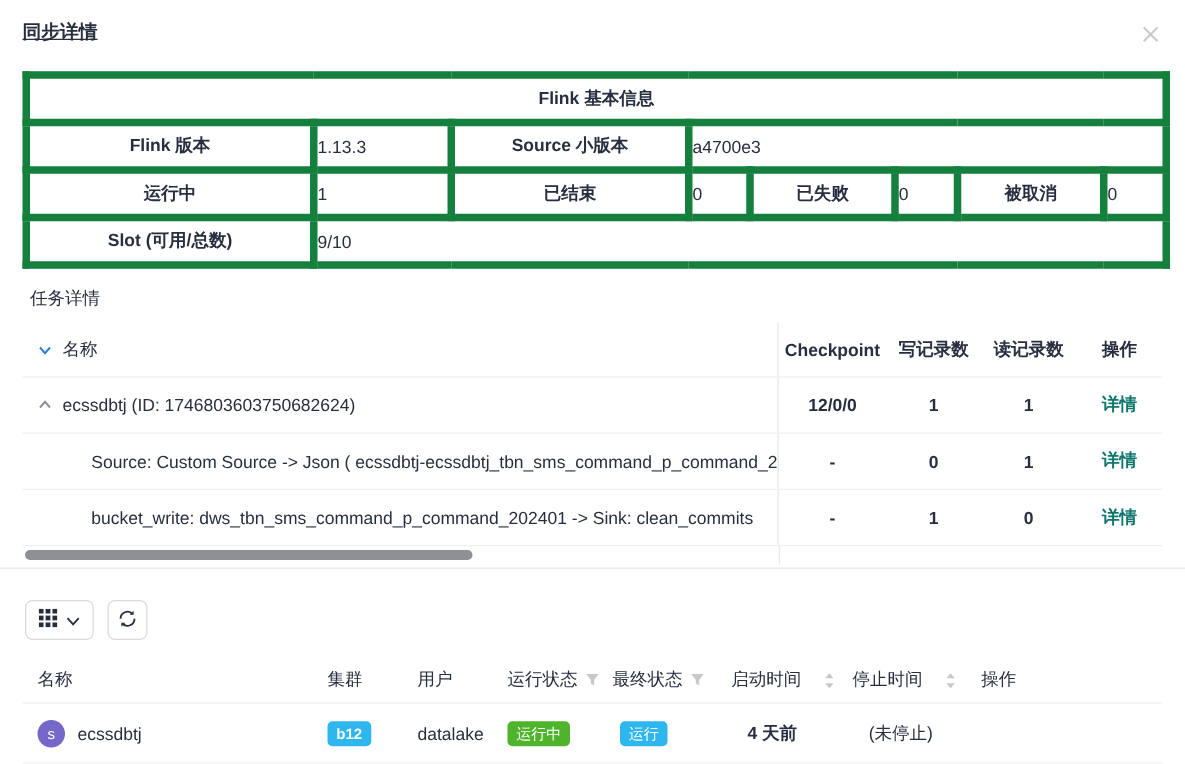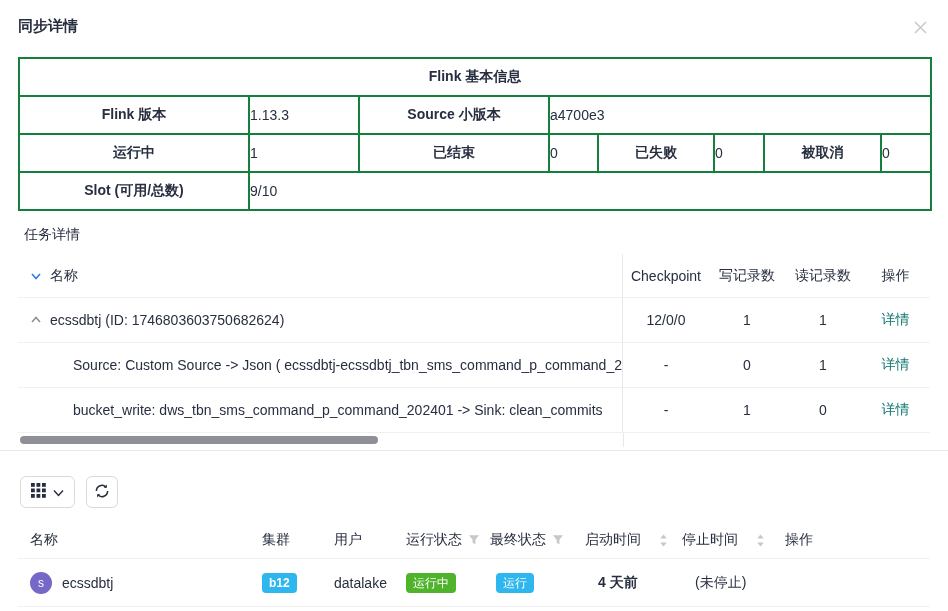--- a/index.html
+++ b/index.html
@@ -2,44 +2,44 @@
 <html style="--accent-blue: #2b7de1; --badge-green: #4fb32b; --badge-cyan: #2eb6ee; --avatar-purple: #7568c8; --link-purple: #8d85d6; --icon-gray: #c6c8cc; --dark-icon: #262d3d;"><head>
 <meta charset="utf-8">
 <style>
   * { margin:0; padding:0; box-sizing:border-box; }
   html,body { width:948px; height:611px; background:#fff; overflow:hidden;
     font-family:"Liberation Sans","DejaVu Sans",sans-serif; font-size:14px; color:#272e3f; }
 
   .modal { width:948px; height:611px; background:#fff; position:relative; }
 
   
-  .modal-header { display:flex; justify-content:space-between; align-items:flex-start; padding:18px 18px 0 18px; }
+  .modal-header { display:flex; justify-content:space-between; align-items:flex-start; padding:18px 18px 0 18px;text-decoration:underline; }
   .modal-title { font-size:15px; font-weight:700; line-height:16px; }
   .close-btn { background:none; border:none; cursor:pointer; padding:2px; line-height:0; }
 
   
   table.flink { border-collapse:collapse; table-layout:fixed; width:912px; margin:20px 18px 0 18px; }
-  table.flink th, table.flink td { border:2px solid #15803d; height:38px; font-size:14px; }
+  table.flink th, table.flink td { border:6px solid #15803d; height:38px; font-size:14px; }
   table.flink th { font-weight:700; text-align:center; }
   td.lbl { font-weight:700; text-align:center; }
   td.val { text-align:left; font-weight:400; }
 
   
   .section-title { margin:15px 0 0 24px; line-height:16px; font-size:14px; }
 
   
   .task-table { margin:12px 18px 0 18px; width:912px; }
   .t-row { display:flex; align-items:stretch; border-bottom:1px solid #f0f0f0; }
   .t-head { height:44px; font-weight:500; }
   .t-body { height:45px; }
   .t-name { width:605px; display:flex; align-items:center; padding-left:12px; overflow:hidden; white-space:nowrap; }
   .t-name .chev { margin-right:8px; flex:0 0 auto; display:inline-flex; cursor:pointer; }
   .t-name.indent1 { padding-left:55px; }
   .t-fixed { display:flex; border-left:1px solid #e8e8e8; }
-  .t-cell { display:flex; align-items:center; justify-content:center; }
+  .t-cell { display:flex; align-items:center; justify-content:center;font-weight:bold; }
   .c-checkpoint { width:86px; } .c-read { width:76px; } .c-write { width:76px; } .c-action { width:69px; }
   .detail-link { color:#0f766e; cursor:pointer; text-decoration:none; }
 
   
   .t-scroll { display:flex; height:14px; align-items:center; }
   .t-scroll .track { width:605px; height:14px; position:relative; }
   .t-scroll .thumb { position:absolute; left:2px; top:3px; width:358px; height:8px; border-radius:4px; background:#8f9095; cursor:grab; }
   .t-scroll .fixed-pad { width:307px; height:14px; border-left:1px solid #e8e8e8; }
 
   .divider { width:948px; height:0; border-top:1px solid #e8e8e8; margin-top:3px; }

